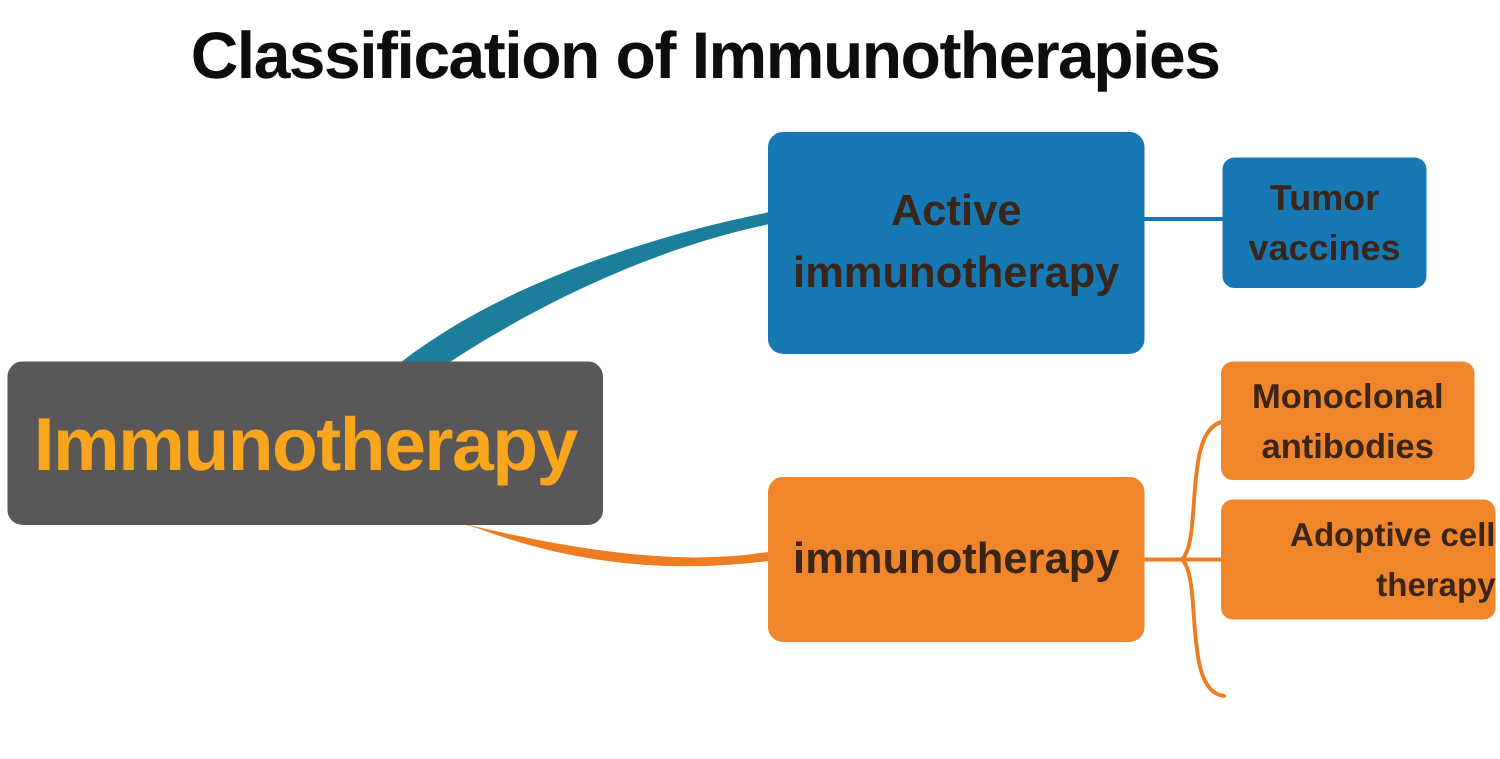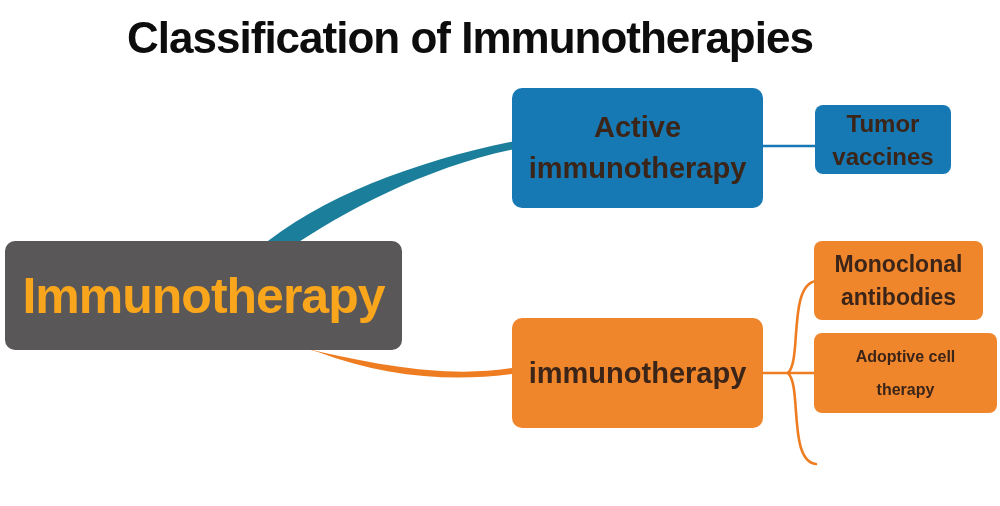--- a/index.html
+++ b/index.html
@@ -39,25 +39,25 @@
   .node-root{
     left:5px;top:241px;width:397px;height:109px;border-radius:10px;
     background:var(--color-root_gray,#595757);
   }
   .node-root .root-label{
     font-size:50px;font-weight:700;color:var(--color-root_text,#f9a61c);
     letter-spacing:-1px;
   }
   .node-blue{background:var(--color-node_blue,#1779b3);}
   .node-orange{background:var(--color-node_orange,#f0862c);}
-  .node-active{left:512px;top:88px;width:251px;height:120px;border-radius:10px;font-size:29px;line-height:41px;}
-  .node-tumor{left:815px;top:105px;width:136px;height:69px;border-radius:8px;font-size:24px;line-height:33px;}
+  .node-active{left:512px;top:88px;width:251px;height:148px;border-radius:10px;font-size:29px;line-height:41px;}
+  .node-tumor{left:815px;top:105px;width:136px;height:87px;border-radius:8px;font-size:24px;line-height:33px;}
   .node-passive{left:512px;top:318px;width:251px;height:110px;border-radius:10px;font-size:29px;line-height:41px;}
   .node-mono{left:814px;top:241px;width:169px;height:79px;border-radius:8px;font-size:23px;line-height:33px;text-align:right;}
-  .node-adoptive{left:814px;top:333px;width:183px;height:80px;border-radius:8px;font-size:16px;line-height:33px;}
+  .node-adoptive{left:814px;top:333px;width:183px;height:80px;border-radius:8px;font-size:22px;line-height:33px;align-items:flex-end;}
   .node-onco{left:813px;top:425px;width:168px;height:78px;border-radius:8px;font-size:23px;line-height:33px;}
 </style>
 </head>
 <body>
 
 <div class="canvas">
 
   <h1 class="title">Classification of Immunotherapies</h1>
 
   <svg class="links" viewBox="0 0 1000 506" aria-hidden="true">

